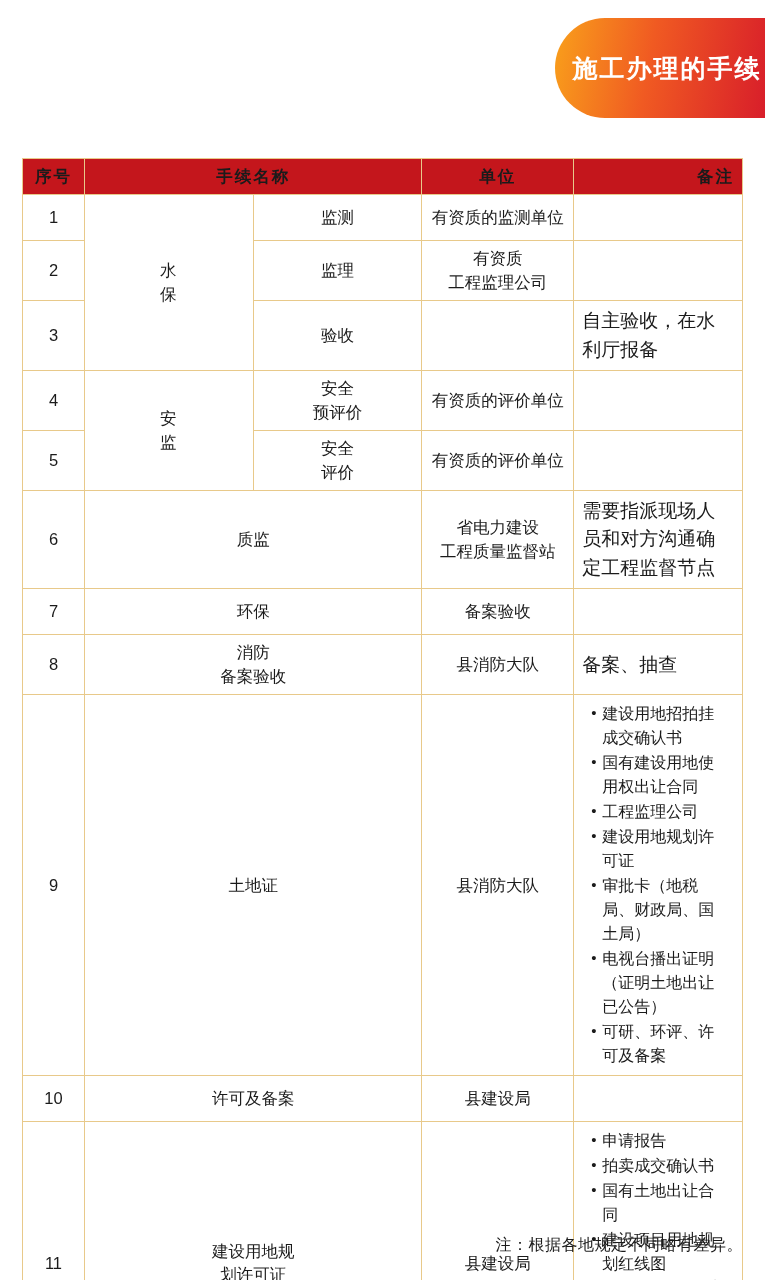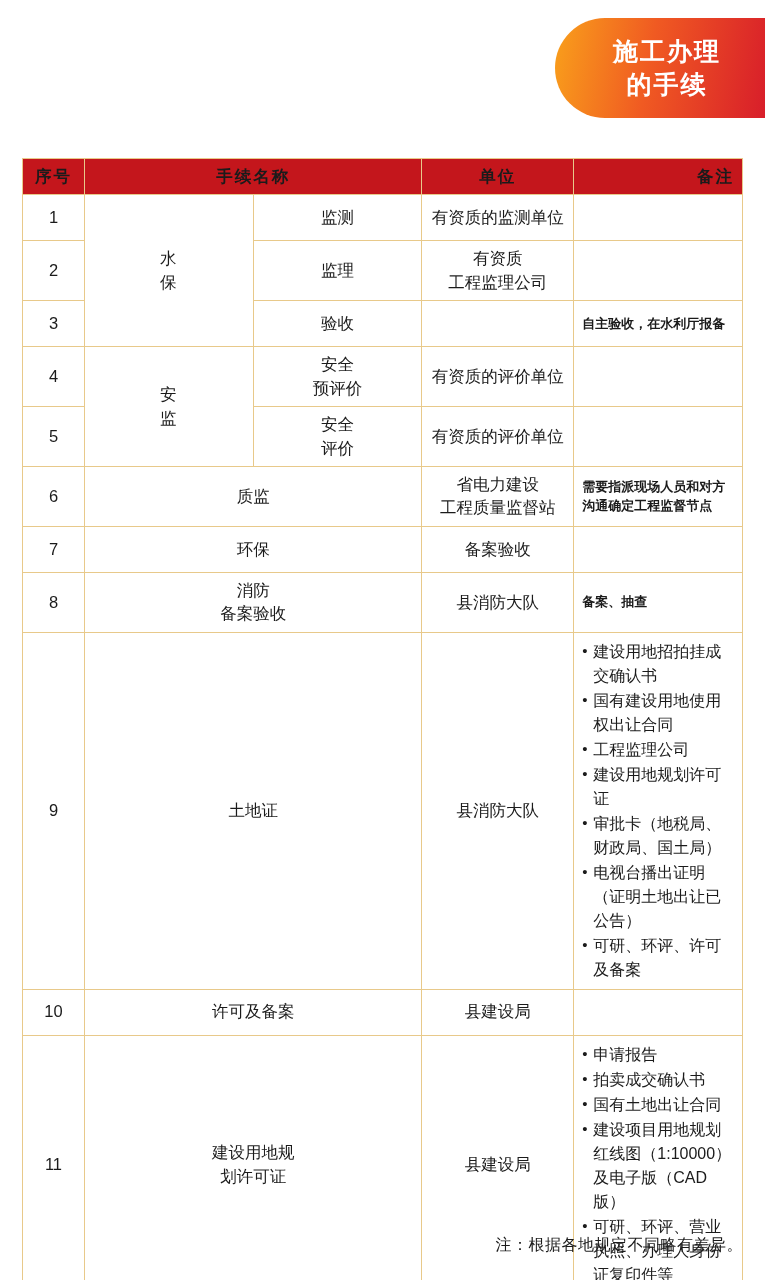--- a/index.html
+++ b/index.html
@@ -18,21 +18,21 @@
 
   
   .header-badge {
     position: absolute;
     top: 18px; right: 0;
     width: 210px; height: 100px;
     border-top-left-radius: 52px;
     border-bottom-left-radius: 52px;
     background: linear-gradient(100deg, #f9a01b 0%, #f05a22 45%, #d81e2a 100%);
     display: flex;
-    flex-direction: column;
+    flex-direction: row;
     align-items: center;
     justify-content: center;
     color: #ffffff;
     font-size: 25px;
     font-weight: bold;
     letter-spacing: 2px;
     line-height: 1.32;
     padding-left: 14px;
   }
 
@@ -78,31 +78,31 @@
     letter-spacing: 1px;
     text-align: center;
     line-height: 1.25;
   }
   .note-list {
     margin: 0; padding: 0; list-style: none;
   }
   .note-list li {
     position: relative;
     padding-left: 11px;
-    margin: 1px 0;
+    margin: 1px 9px;
     font-size: 16px;
     line-height: 1.5;
   }
   .note-list li:before {
     content: "•";
     position: absolute;
     left: 0; top: 0;
     font-size: 15px;
   }
-  .plain-note { font-size: 13px; line-height: 1.5; font-weight: bold; }
+  .plain-note { font-size: 19px; line-height: 1.5; }
 
   
   .footer-note {
     position: absolute;
     right: 22px;
     bottom: 24px;
     font-size: 16px;
     color: #1b1b1b;
     letter-spacing: 0.5px;
   }

